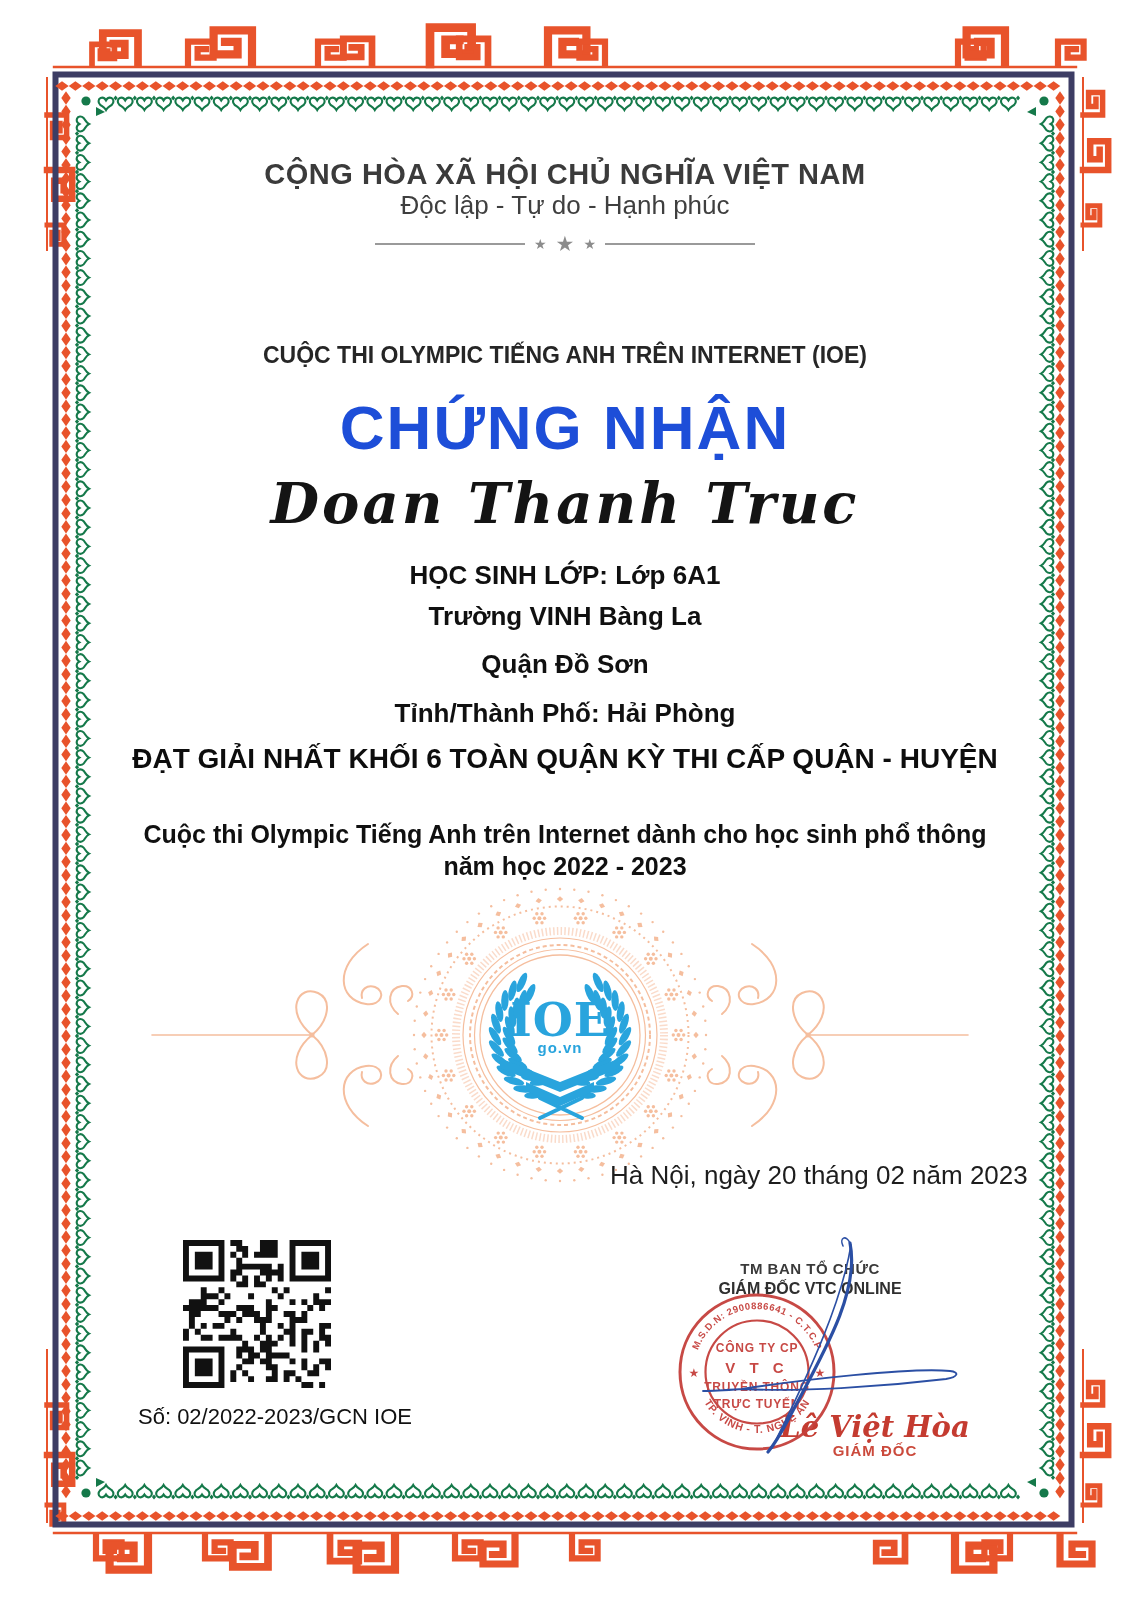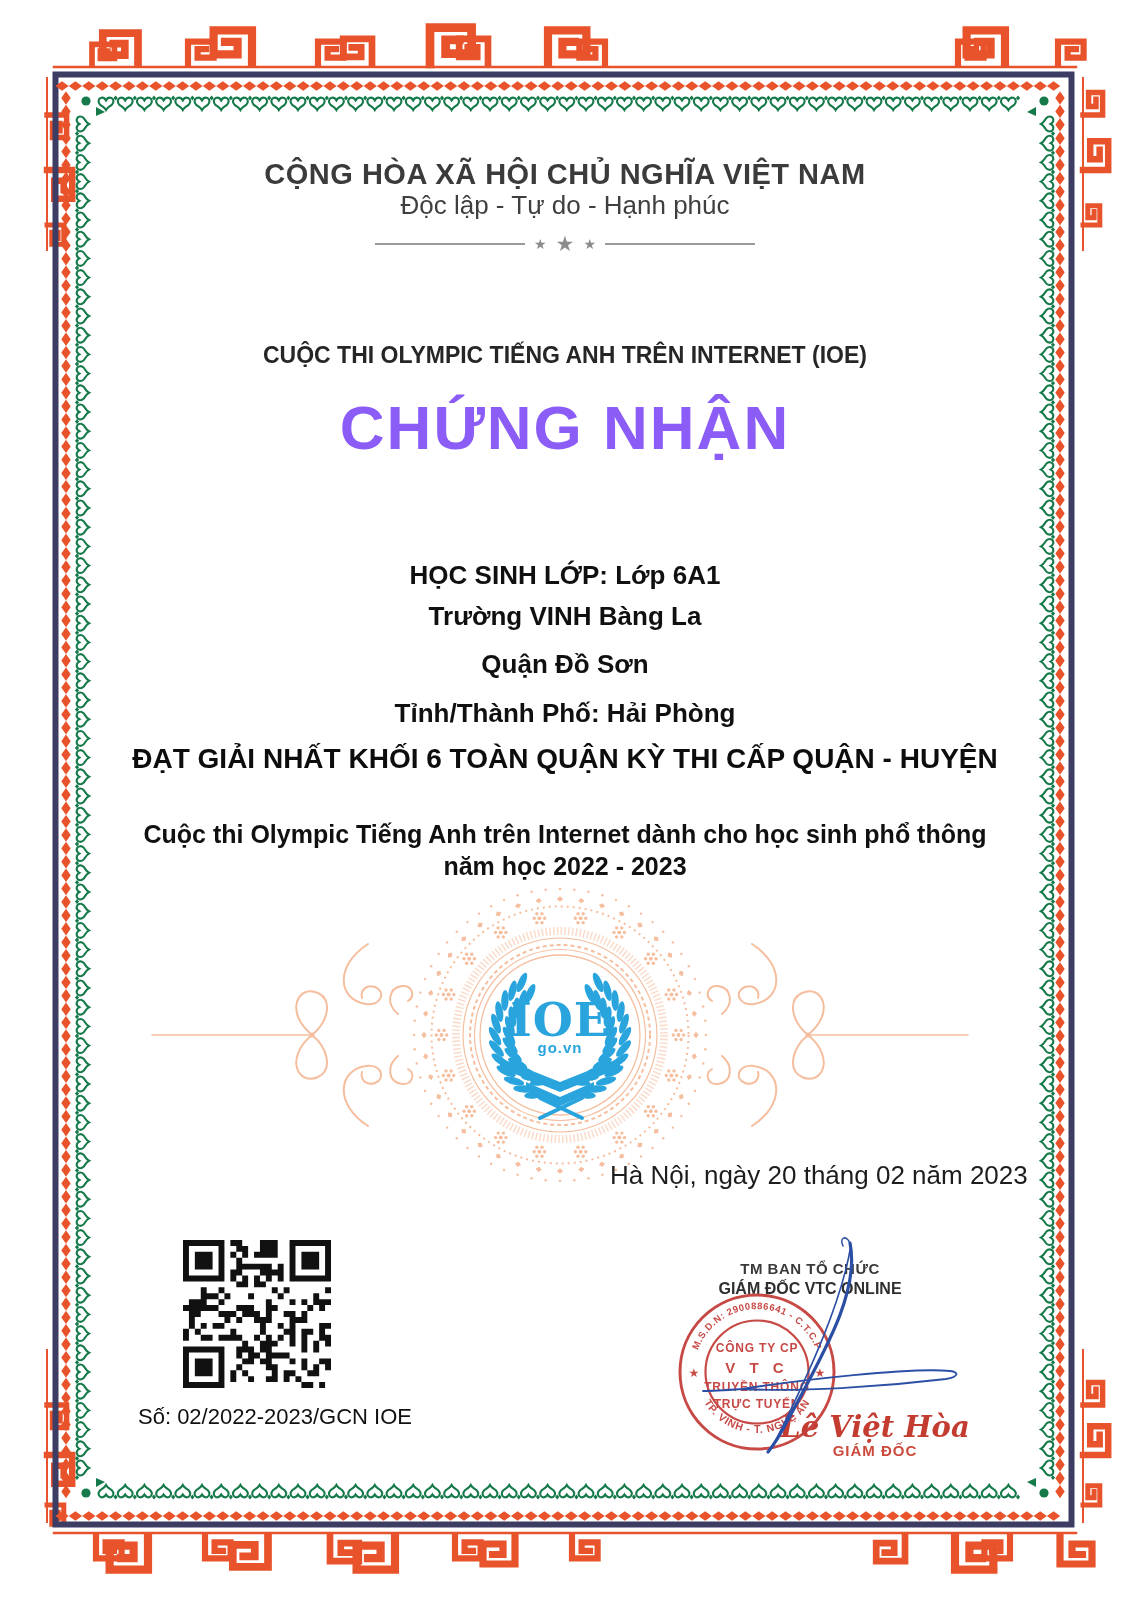--- a/index.html
+++ b/index.html
@@ -8,21 +8,21 @@
   .t{position:absolute;left:95px;width:940px;text-align:center;white-space:nowrap;}
   .country{top:158px;font-size:29px;font-weight:bold;color:#3b3b3b;letter-spacing:.5px;}
   .motto{top:190px;font-size:26px;color:#3f3f3f;}
   .stars{position:absolute;top:233px;left:95px;width:940px;display:flex;align-items:center;
          justify-content:center;gap:9px;color:#8c8c8c;}
   .stars .ln{width:150px;height:2px;background:#9a9a9a;}
   .star{font-size:14px;line-height:1;}
   .star.big{font-size:21px;}
   .org1{top:306px;font-size:23px;font-weight:bold;color:#262626;}
   .org2{top:342px;font-size:23px;font-weight:bold;color:#262626;}
-  .title{top:392px;font-size:62px;font-weight:bold;color:#8b5cf6;letter-spacing:2px;}
+  .title{top:392px;font-size:62px;font-weight:bold;color:#1d4ed8;letter-spacing:2px;}
   .name{top:470px;font:italic bold 56px "DejaVu Serif","Liberation Serif",serif;color:#141414;letter-spacing:3px;}
   .detail{font-size:26px;font-weight:bold;color:#101010;}
   .d1{top:560px;} .d2{top:601px;} .d3{top:649px;} .d4{top:698px;}
   .award{top:743px;font-size:28px;font-weight:bold;color:#0d0d0d;}
   .contest{font-size:25px;font-weight:bold;color:#101010;}
   .c1{top:820px;} .c2{top:852px;}
   .date{position:absolute;left:610px;width:400px;top:1160px;text-align:center;font-size:26px;color:#1d1d1d;white-space:nowrap;}
   .serial{position:absolute;left:138px;top:1404px;font-size:22px;color:#111;white-space:nowrap;}
   .tm1{position:absolute;left:700px;width:220px;top:1260px;text-align:center;font-size:15px;font-weight:bold;color:#3a3a3a;letter-spacing:.5px;white-space:nowrap;}
   .tm2{position:absolute;left:680px;width:260px;top:1280px;text-align:center;font-size:16px;font-weight:bold;color:#2f2f2f;white-space:nowrap;}
@@ -50,20 +50,21 @@
     <span class="ln"></span>
     <span class="star">★</span>
     <span class="star big">★</span>
     <span class="star">★</span>
     <span class="ln"></span>
   </div>
 
   <div class="t org2">CUỘC THI OLYMPIC TIẾNG ANH TRÊN INTERNET (IOE)</div>
 
   <div class="t title">CHỨNG NHẬN</div>
+  <div class="t name">Doan Thanh Truc</div>
 
   <div class="t detail d1">HỌC SINH LỚP: Lớp 6A1</div>
   <div class="t detail d2">Trường VINH Bàng La</div>
   <div class="t detail d4">Tỉnh/Thành Phố: Hải Phòng</div>
   <div class="t detail d3">Quận Đồ Sơn</div>
 
   <div class="t award">ĐẠT GIẢI NHẤT KHỐI 6 TOÀN QUẬN KỲ THI CẤP QUẬN - HUYỆN</div>
   <div class="t contest c1">Cuộc thi Olympic Tiếng Anh trên Internet dành cho học sinh phổ thông</div>
   <div class="t contest c2">năm học 2022 - 2023</div>
 

